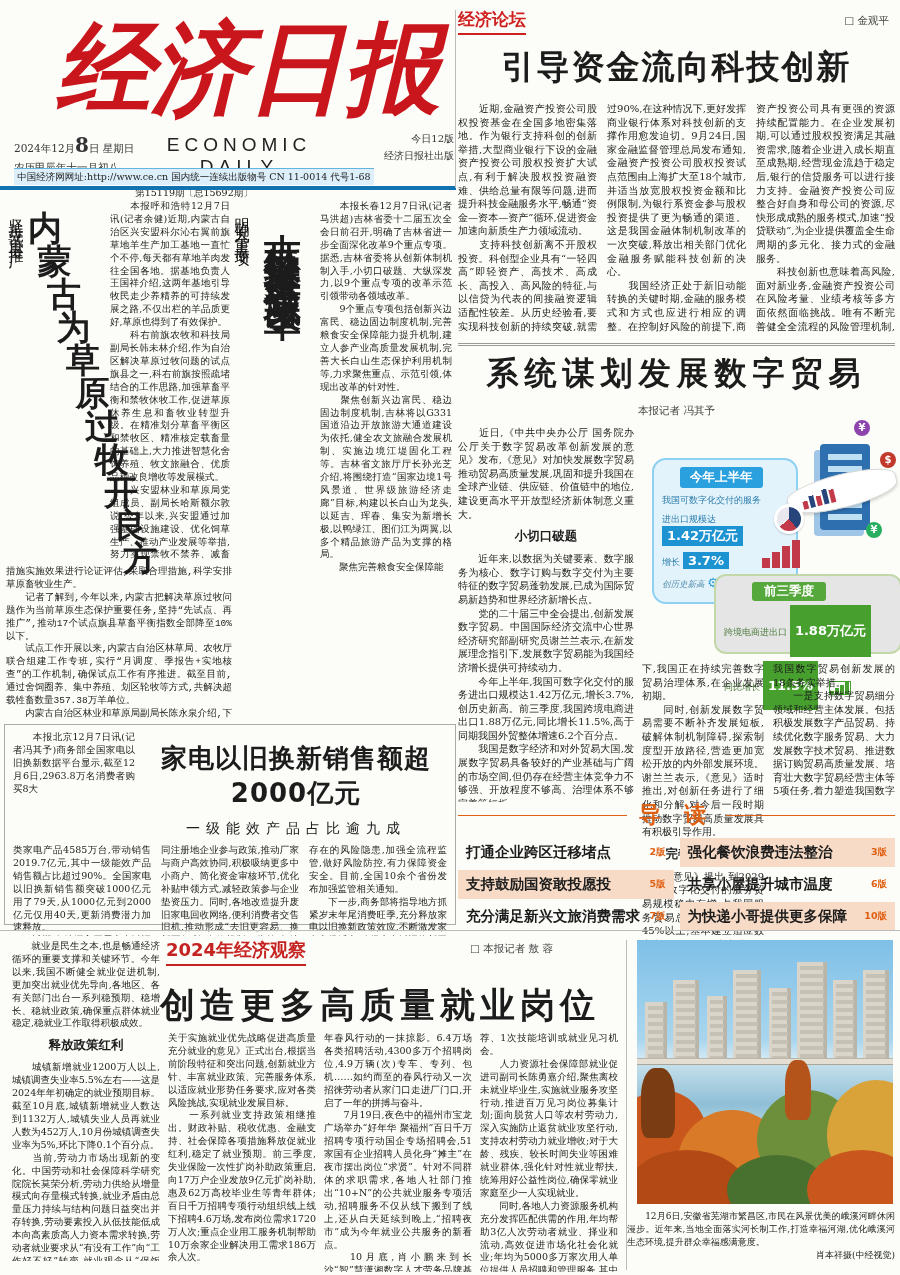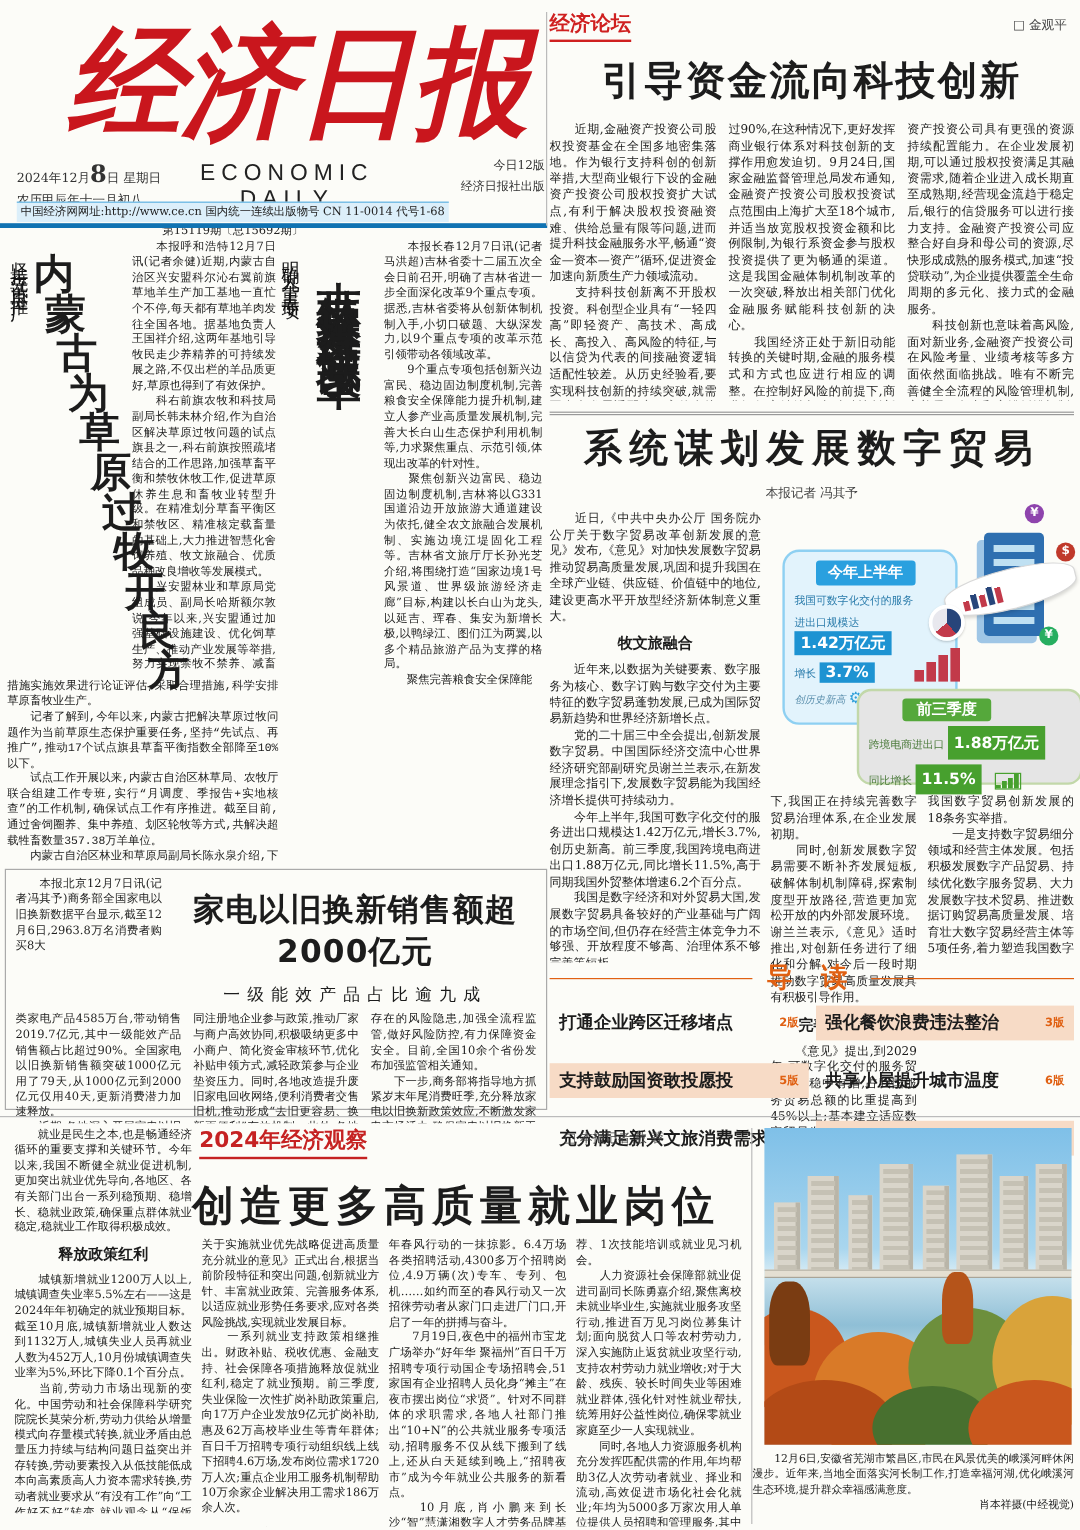--- a/index.html
+++ b/index.html
@@ -73,21 +73,21 @@
   .ig-val{ display:inline-block; background:#1d93d2; color:#fff; font-weight:bold; font-size:13px;
     padding:1px 5px; font-family:"DejaVu Sans",sans-serif;}
   .ig-small{ font-size:8.5px; color:#5c90ad; margin-top:6px; font-family:"DejaVu Sans",sans-serif;font-style:italic;}
   .gear{ color:#2f9fd8; font-size:13px; }
   .ig-box2{ position:absolute; left:72px; top:148px; width:188px; height:80px; background:#e5e5e5;
     border:2px solid #c2d8a9; border-radius:12px; padding:4px 8px; }
   .ig-title2{ display:inline-block; background:#55a83b; color:#fff; font-weight:bold; font-size:12.5px;
     padding:1px 12px; border-radius:3px; font-family:"DejaVu Sans",sans-serif; margin-left:28px;}
   .ig-line2{ font-size:9px; color:#4a7a3a; margin-top:4px; font-family:"DejaVu Sans",sans-serif;}
   .ig-val2{ display:inline-block; background:#47a02e; color:#fff; font-weight:bold; font-size:13px;
-    padding:5px 5px; font-family:"DejaVu Sans",sans-serif;}
+    padding:17px 5px; font-family:"DejaVu Sans",sans-serif;}
   .mini-chart{ display:inline-block; width:22px; height:14px; border:1px solid #47a02e;
     vertical-align:middle; margin-left:8px;
     background:linear-gradient(to top,#47a02e 0 3px,transparent 3px) left bottom/4px 5px no-repeat,
       linear-gradient(to top,#47a02e 0 6px,transparent 6px) 5px bottom/4px 8px no-repeat,
       linear-gradient(to top,#47a02e 0 9px,transparent 9px) 10px bottom/4px 11px no-repeat,
       linear-gradient(to top,#47a02e 0 12px,transparent 12px) 15px bottom/4px 13px no-repeat;}
   .illus{ position:absolute; left:150px; top:0; width:103px; height:150px;}
   .bld{ position:absolute; left:28px; top:18px; width:50px; height:86px; background:#2e6fb0;
     border-radius:4px; box-shadow:-6px 6px 0 #9fc6e6; }
   .bld::before{ content:""; position:absolute; left:8px; top:10px; width:34px; height:66px;
@@ -113,21 +113,21 @@
       linear-gradient(to top,#c23a4a 0 28px,transparent 28px) 30px bottom/8px 29px no-repeat;}
   .dt-cols2{ position:absolute; left:0; top:236px; width:253px; height:134px; display:flex; gap:9px;}
   .dt-cols2 .fcol{ flex:1; }
 
   
   .daodu{ position:absolute; left:458px; top:800px; width:437px; height:130px;}
   .daodu-titlerow{ display:flex; align-items:center; gap:12px; }
   .daodu-line{ flex:1; height:1px; background:#e06012; }
   .daodu-title{ color:#e06012; font-size:22px; font-weight:bold; letter-spacing:8px;
     font-family:"DejaVu Sans",sans-serif;}
-  .daodu-grid{ margin-top:8px; display:grid; grid-template-columns:1fr 1fr; gap:19px 6px;}
+  .daodu-grid{ margin-top:8px; display:grid; grid-template-columns:1fr 1fr; gap:3px 6px;}
   .daodu-item{ display:flex; justify-content:space-between; align-items:center;
     padding:5px 8px; font-size:14.5px; font-weight:bold; font-family:"DejaVu Sans",sans-serif;}
   .daodu-item.hl{ background:#f7dbc6; }
   .daodu-page{ color:#e06012; font-size:9.5px; font-weight:bold; }
 
   
   .jiadian{ position:absolute; left:4px; top:724px; width:452px; height:201px;
     border:1px solid #aaa; background:#fcfcf8; padding:6px 8px;}
   .jd-top{ display:flex; gap:10px; }
   .jd-lead{ width:122px; height:88px; font-size:9.5px;}
@@ -235,21 +235,21 @@
 　　9个重点专项包括创新兴边富民、稳边固边制度机制,完善粮食安全保障能力提升机制,建立人参产业高质量发展机制,完善大长白山生态保护利用机制等,力求聚焦重点、示范引领,体现出改革的针对性。
 　　聚焦创新兴边富民、稳边固边制度机制,吉林将以G331国道沿边开放旅游大通道建设为依托,健全农文旅融合发展机制、实施边境江堤固化工程等。吉林省文旅厅厅长孙光芝介绍,将围绕打造“国家边境1号风景道、世界级旅游经济走廊”目标,构建以长白山为龙头,以延吉、珲春、集安为新增长极,以鸭绿江、图们江为两翼,以多个精品旅游产品为支撑的格局。
 　　聚焦完善粮食安全保障能</div>
   </div>
 
   <div class="dt">
     <div class="dt-headline">系统谋划发展数字贸易</div>
     <div class="dt-byline">本报记者  冯其予</div>
     <div class="dt-col1">
       <div class="body-text">　　近日,《中共中央办公厅 国务院办公厅关于数字贸易改革创新发展的意见》发布,《意见》对加快发展数字贸易推动贸易高质量发展,巩固和提升我国在全球产业链、供应链、价值链中的地位,建设更高水平开放型经济新体制意义重大。</div>
-      <div class="sub-head">牧文旅融合</div>
+      <div class="sub-head">小切口破题</div>
       <div class="body-text" style="height:250px;">　　近年来,以数据为关键要素、数字服务为核心、数字订购与数字交付为主要特征的数字贸易蓬勃发展,已成为国际贸易新趋势和世界经济新增长点。
 　　党的二十届三中全会提出,创新发展数字贸易。中国国际经济交流中心世界经济研究部副研究员谢兰兰表示,在新发展理念指引下,发展数字贸易能为我国经济增长提供可持续动力。
 　　今年上半年,我国可数字化交付的服务进出口规模达1.42万亿元,增长3.7%,创历史新高。前三季度,我国跨境电商进出口1.88万亿元,同比增长11.5%,高于同期我国外贸整体增速6.2个百分点。
 　　我国是数字经济和对外贸易大国,发展数字贸易具备较好的产业基础与广阔的市场空间,但仍存在经营主体竞争力不够强、开放程度不够高、治理体系不够完善等短板。
 　　中国社会科学院亚太与全球战略研究院新兴经济体研究室副主任李天国表示,当前数字技术在全球产业链供应链上发挥越来越重要的作用。随着数字贸易的发展,如何加强数字贸易监管成为亟待研究的议题。在这一背景</div>
     </div>
     <div class="dt-right">
       <div class="infographic">
         <div class="ig-box1">
           <span class="ig-title1">今年上半年</span>

